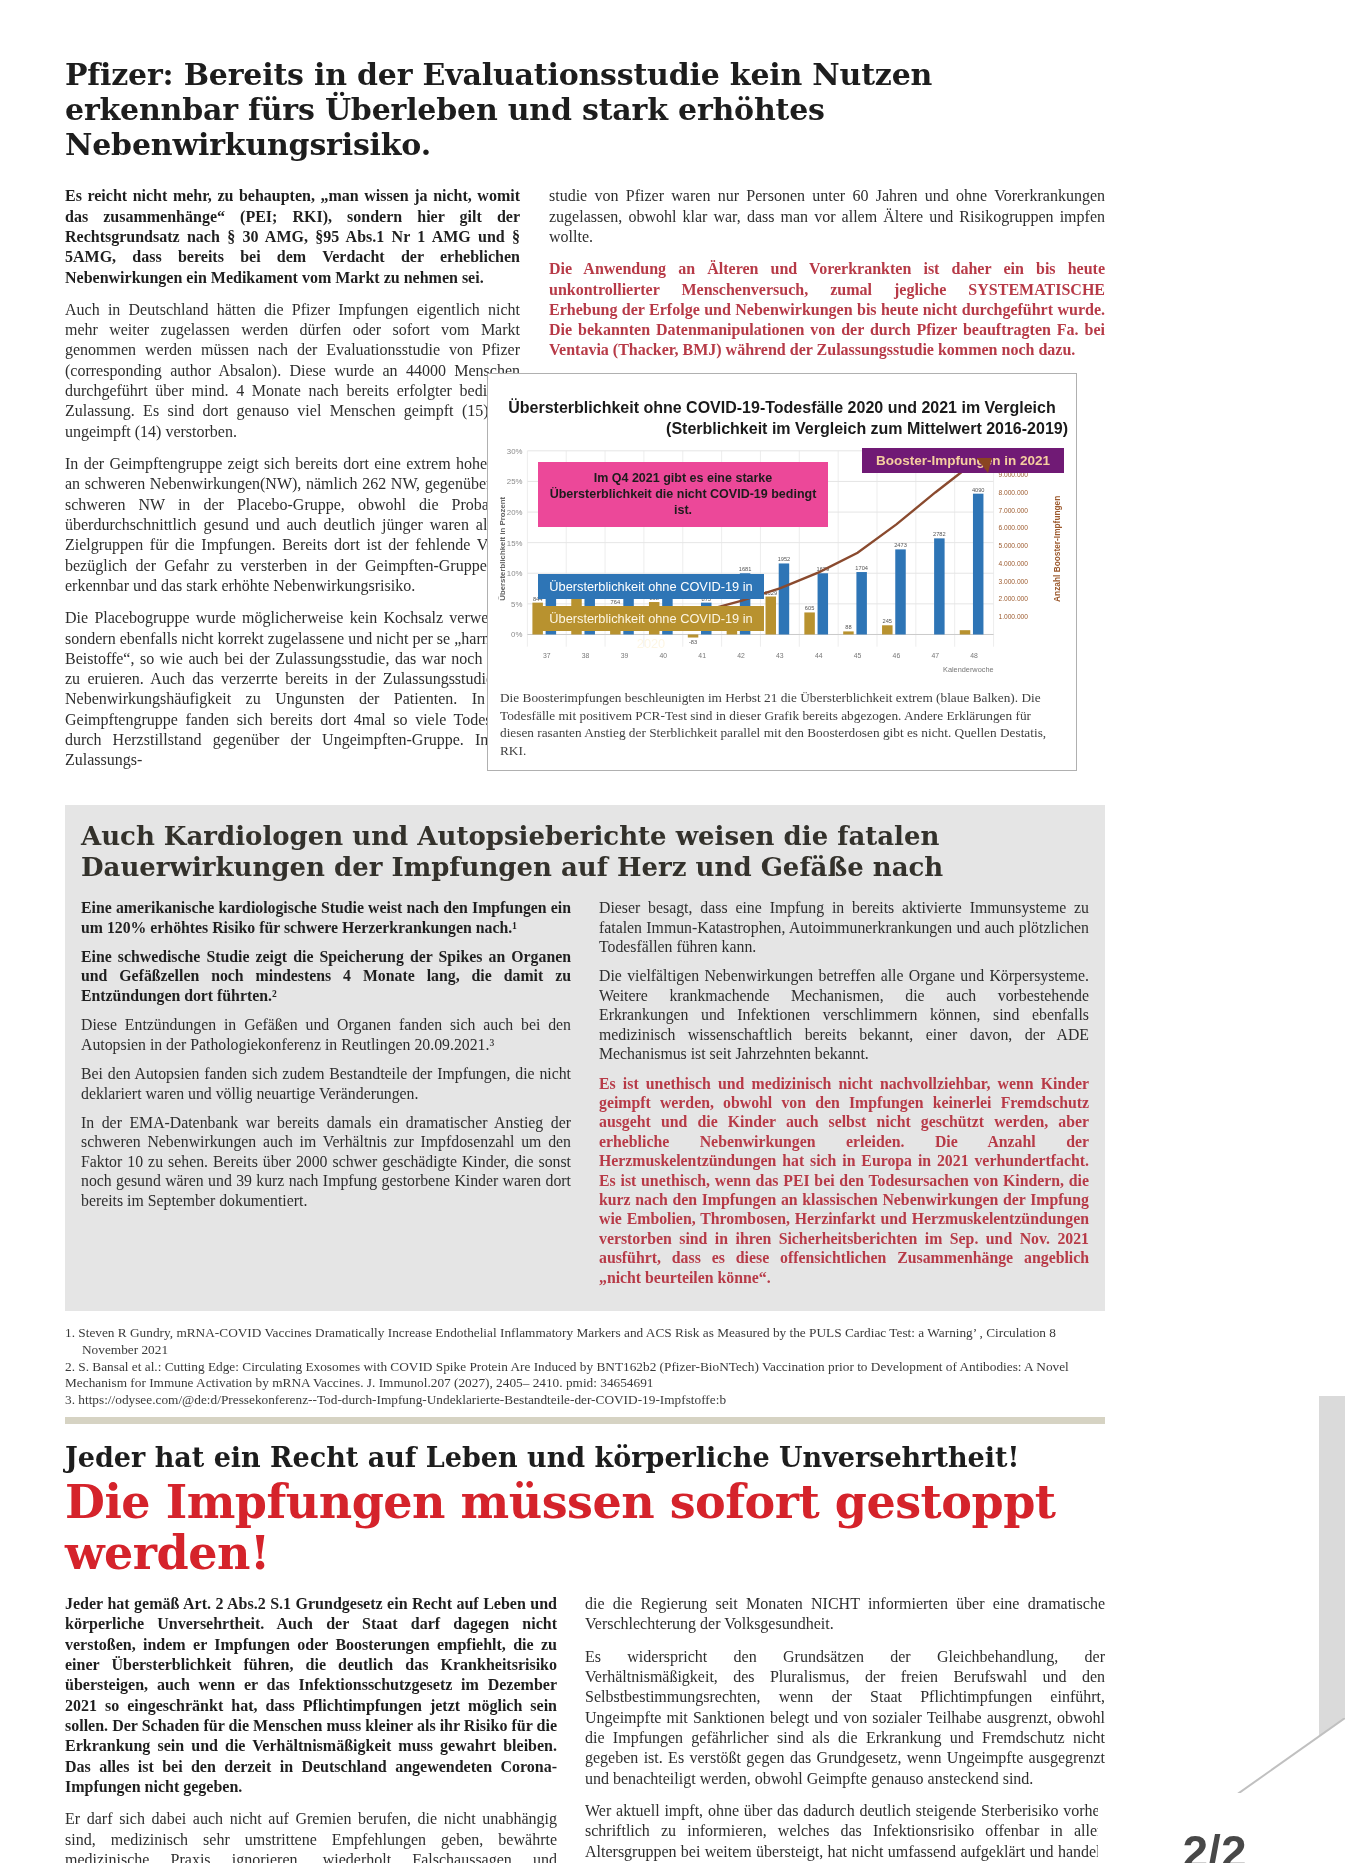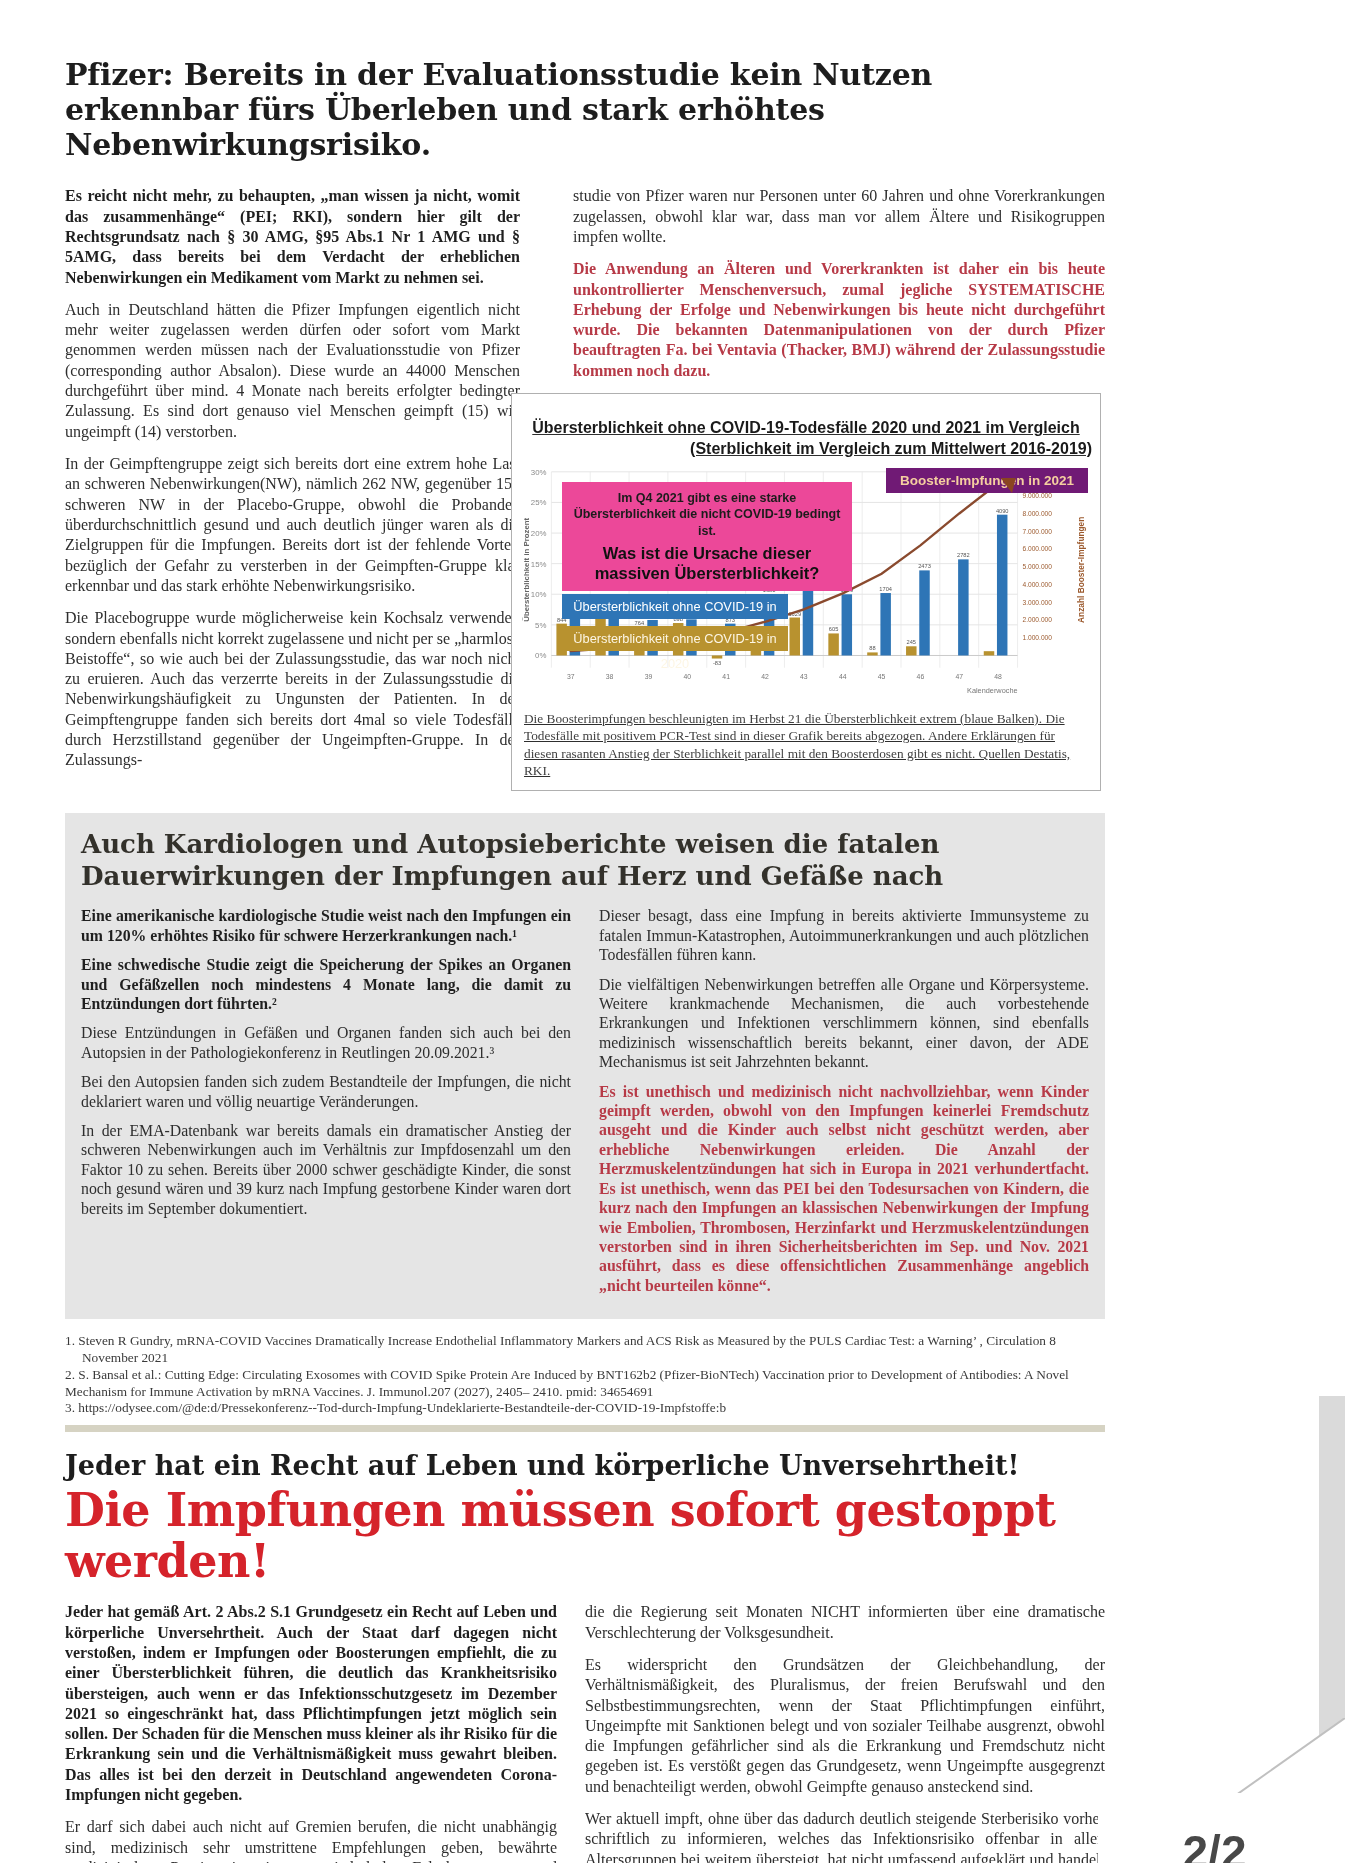--- a/index.html
+++ b/index.html
@@ -12,27 +12,26 @@
   .main-title{
     font-family:"DejaVu Serif", serif;font-weight:bold;color:#1d1d1d;
     font-size:30px;line-height:1.17;margin:57px 0 24px 0;letter-spacing:-0.2px;
   }
   
   .p{font-size:16px;line-height:1.27;text-align:justify;margin:0 0 12px 0;
      hyphens:auto;-webkit-hyphens:auto;}
   .p.b{font-weight:bold;color:#1f1f1f;}
   .p.red{font-weight:bold;color:#b73a47;}
   
-  .intro-grid{display:grid;grid-template-columns:455px 1fr;column-gap:53px;}
+  .intro-grid{display:grid;grid-template-columns:455px 1fr;column-gap:29px;}
   
   .chart-box{
     position:relative;margin-left:-62px;width:590px;box-sizing:border-box;
     border:1px solid #b0b0b0;background:#fff;padding:8px 8px 10px 8px;margin-top:10px;
     font-family:"Liberation Sans", sans-serif;
-    text-decoration:underline;
   }
   .chart-title{font-weight:bold;font-size:16px;line-height:1.3;text-align:center;color:#1a1a1a;margin-top:16px;}
   .chart-subtitle{font-weight:bold;font-size:16px;line-height:1.3;text-align:right;color:#1a1a1a;margin-bottom:4px;}
   .chart-svg{display:block;width:100%;height:auto;}
   .annotation-box{
     position:absolute;left:50px;top:88px;width:290px;box-sizing:border-box;
     background:#ec4899;padding:8px 10px;text-align:center;z-index:3;
   }
   .annotation-line1{font-weight:bold;font-size:12.5px;line-height:1.3;color:#1c1c1c;}
   .annotation-line2{font-weight:bold;font-size:16.5px;line-height:1.2;color:#111;margin-top:5px;}
@@ -109,21 +108,20 @@
     <div>
       <p class="p">studie von Pfizer waren nur Personen unter 60 Jahren und ohne Vorerkrankungen zugelassen, obwohl klar war, dass man vor allem Ältere und Risikogruppen impfen wollte.</p>
       <p class="p red">Die Anwendung an Älteren und Vorerkrankten ist daher ein bis heute unkontrollierter Menschenversuch, zumal jegliche SYSTEMATISCHE Erhebung der Erfolge und Nebenwirkungen bis heute nicht durchgeführt wurde. Die bekannten Datenmanipulationen von der durch Pfizer beauftragten Fa. bei Ventavia (Thacker, BMJ) während der Zulassungsstudie kommen noch dazu.</p>
 
       <div class="chart-box">
         <div class="chart-title">Übersterblichkeit ohne COVID-19-Todesfälle 2020 und 2021 im Vergleich</div>
         <div class="chart-subtitle">(Sterblichkeit im Vergleich zum Mittelwert 2016-2019)</div>
 
         <div class="annotation-box">
           <div class="annotation-line1">Im Q4 2021 gibt es eine starke Übersterblichkeit die nicht COVID-19 bedingt ist.</div>
-          <div class="annotation-line2">Was ist die Ursache dieser massiven Übersterblichkeit?</div>
         </div>
         <div class="legend-chip legend-2021">Übersterblichkeit ohne COVID-19 in 2021</div>
         <div class="legend-chip legend-2020">Übersterblichkeit ohne COVID-19 in 2020</div>
         <div class="booster-callout">Booster-Impfungen in 2021</div>
 
         <svg id="chart-svg" class="chart-svg" viewBox="0 0 584 245">
             <line x1="32" y1="8" x2="32" y2="208" stroke="#ededed" stroke-width="1"></line>
             <line x1="71.66666666666666" y1="8" x2="71.66666666666666" y2="208" stroke="#ededed" stroke-width="1"></line>
             <line x1="111.33333333333333" y1="8" x2="111.33333333333333" y2="208" stroke="#ededed" stroke-width="1"></line>
             <line x1="151" y1="8" x2="151" y2="208" stroke="#ededed" stroke-width="1"></line>

